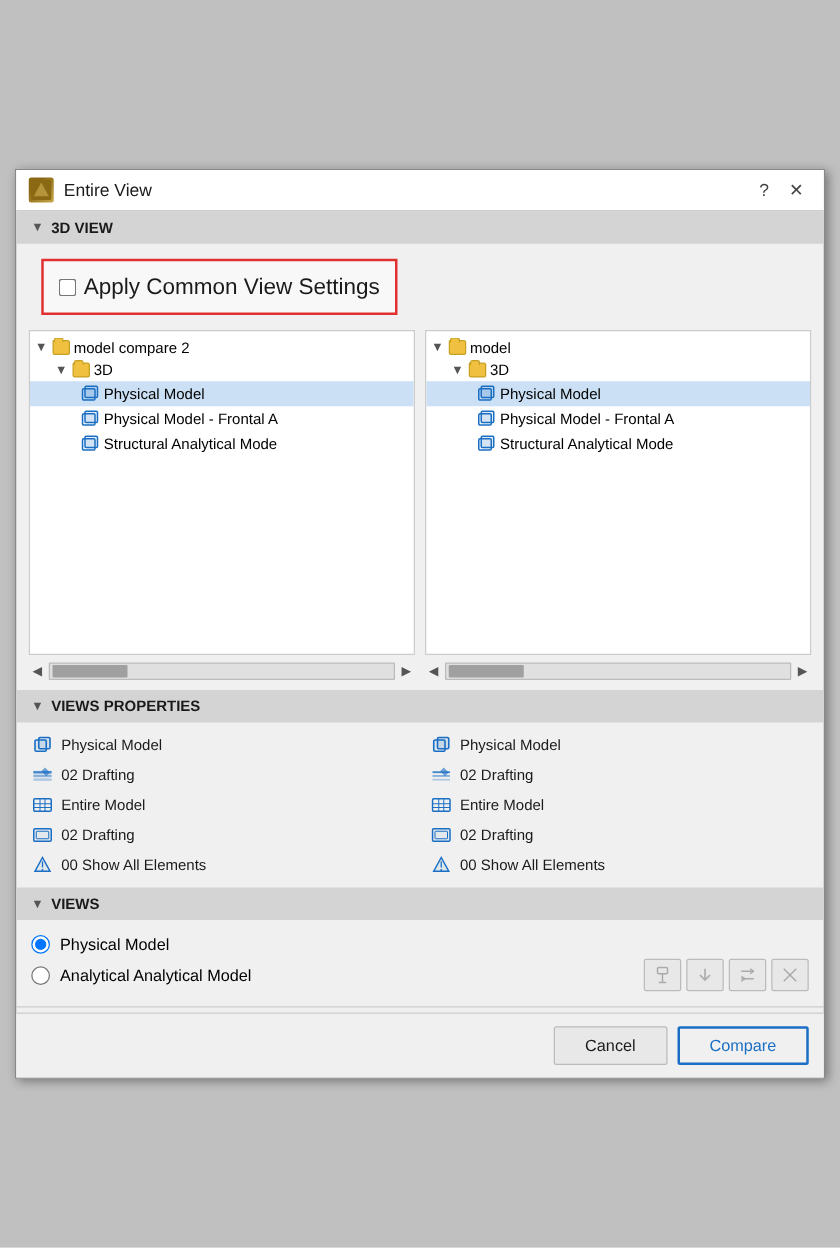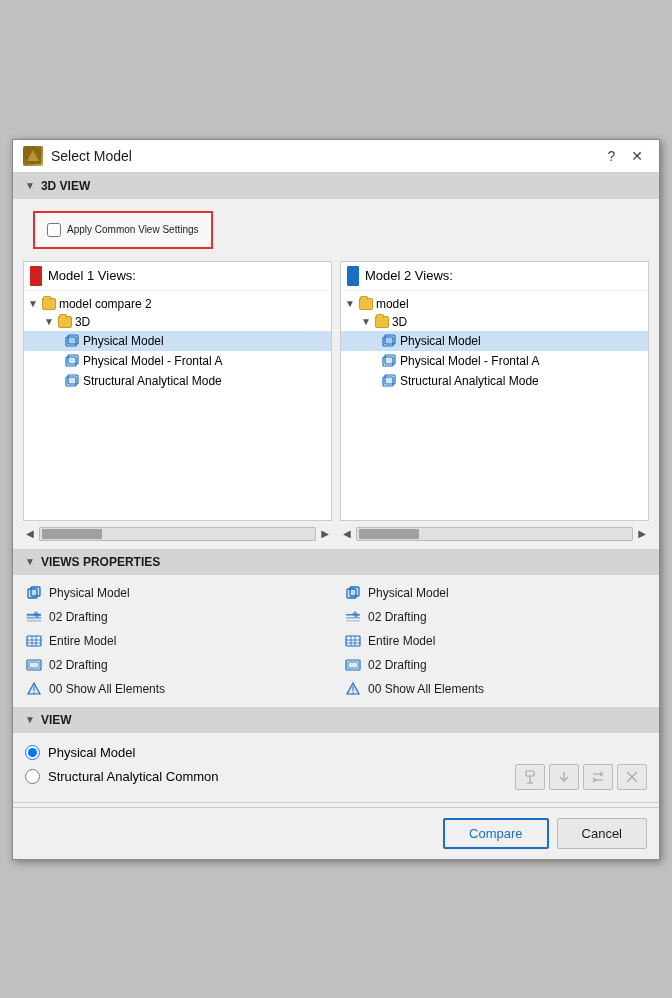--- a/index.html
+++ b/index.html
@@ -88,21 +88,21 @@
       align-items: center;
       gap: 6px;
       background: #f8f8f8;
     }
     .apply-settings-row input[type=checkbox] {
       width: 14px;
       height: 14px;
       cursor: pointer;
     }
     .apply-settings-label {
-      font-size: 10px;
+      font-size: 18px;
       color: #1a1a1a;
     }
 
     .views-row {
       display: flex;
       gap: 0;
       padding: 0 10px;
       margin-bottom: 4px;
     }
     .view-panel {
@@ -300,21 +300,21 @@
 <div class="dialog">
 
   <div class="title-bar">
     <div class="title-bar-icon">
 
       <svg width="18" height="18" viewBox="0 0 18 18">
         <rect x="1" y="1" width="16" height="16" fill="#8B6914" rx="1"></rect>
         <polygon points="9,3 15,14 3,14" fill="#c8a84b" opacity="0.7"></polygon>
       </svg>
     </div>
-    <span class="title-bar-title">Select Model</span>
+    <span class="title-bar-title">Entire View</span>
     <div class="title-bar-controls">
       <button class="title-bar-btn">?</button>
       <button class="title-bar-btn close">✕</button>
     </div>
   </div>
 
   <div class="dialog-body">
 
     <div class="section-header">
       <span class="chevron">▼</span>
@@ -324,24 +324,20 @@
     <div class="apply-row-wrapper">
       <div class="apply-settings-row">
         <input type="checkbox" style="">
         <span class="apply-settings-label">Apply Common View Settings</span>
       </div>
     </div>
 
     <div class="views-row">
 
       <div class="view-panel">
-        <div class="view-panel-header">
-          <div class="model-color-bar color-red"></div>
-          <span>Model 1 Views:</span>
-        </div>
         <div class="tree-area">
 
           <div class="tree-item">
             <span class="tree-chevron">▼</span>
             <span class="icon-folder"></span>
             <span>model compare 2</span>
           </div>
 
           <div class="tree-item" style="padding-left: 20px;">
             <span class="tree-chevron">▼</span>
@@ -369,24 +365,20 @@
             <svg class="icon" viewBox="0 0 16 16" fill="none">
               <rect x="2" y="4" width="10" height="9" rx="1" stroke="#1a6fc4" stroke-width="1.2" fill="rgba(26,111,196,0.08)"></rect>
               <rect x="4" y="2" width="10" height="9" rx="1" stroke="#1a6fc4" stroke-width="1.2" fill="rgba(26,111,196,0.12)"></rect>
             </svg>
             <span>Structural Analytical Mode</span>
           </div>
         </div>
       </div>
 
       <div class="view-panel">
-        <div class="view-panel-header">
-          <div class="model-color-bar color-blue"></div>
-          <span>Model 2 Views:</span>
-        </div>
         <div class="tree-area">
 
           <div class="tree-item">
             <span class="tree-chevron">▼</span>
             <span class="icon-folder"></span>
             <span>model</span>
           </div>
 
           <div class="tree-item" style="padding-left: 20px;">
             <span class="tree-chevron">▼</span>
@@ -556,32 +548,32 @@
               </svg>
             </div>
             <span>00 Show All Elements</span>
           </div>
         </div>
       </div>
     </div>
 
     <div class="section-header">
       <span class="chevron">▼</span>
-      <span>VIEW</span>
+      <span>VIEWS</span>
     </div>
 
     <div class="model-section">
       <div class="radio-item">
         <input type="radio" name="model-select" checked="" style="">
         <span>Physical Model</span>
       </div>
       <div style="display:flex; align-items:center; justify-content:space-between;">
         <div class="radio-item">
           <input type="radio" name="model-select" style="">
-          <span>Structural Analytical Common</span>
+          <span>Analytical Analytical Model</span>
         </div>
         <div class="model-buttons-row" style="padding:0;">
 
           <button class="model-tool-btn" style="color:#aaa;">
             <svg width="14" height="14" viewBox="0 0 14 14" fill="none">
               <rect x="3" y="1" width="8" height="5" rx="1" stroke="#aaa" stroke-width="1.2" fill="none"></rect>
               <line x1="7" y1="6" x2="7" y2="13" stroke="#aaa" stroke-width="1.2"></line>
               <line x1="4" y1="13" x2="10" y2="13" stroke="#aaa" stroke-width="1.2"></line>
             </svg>
           </button>
@@ -610,18 +602,18 @@
               <line x1="2" y1="2" x2="12" y2="12" stroke="#aaa" stroke-width="1.2"></line>
             </svg>
           </button>
         </div>
       </div>
     </div>
 
     <hr class="divider">
 
     <div class="footer">
+      <button class="btn btn-cancel">Cancel</button>
       <button class="btn btn-compare">Compare</button>
-      <button class="btn btn-cancel">Cancel</button>
     </div>
 
   </div>
 </div>
 
 </body></html>

